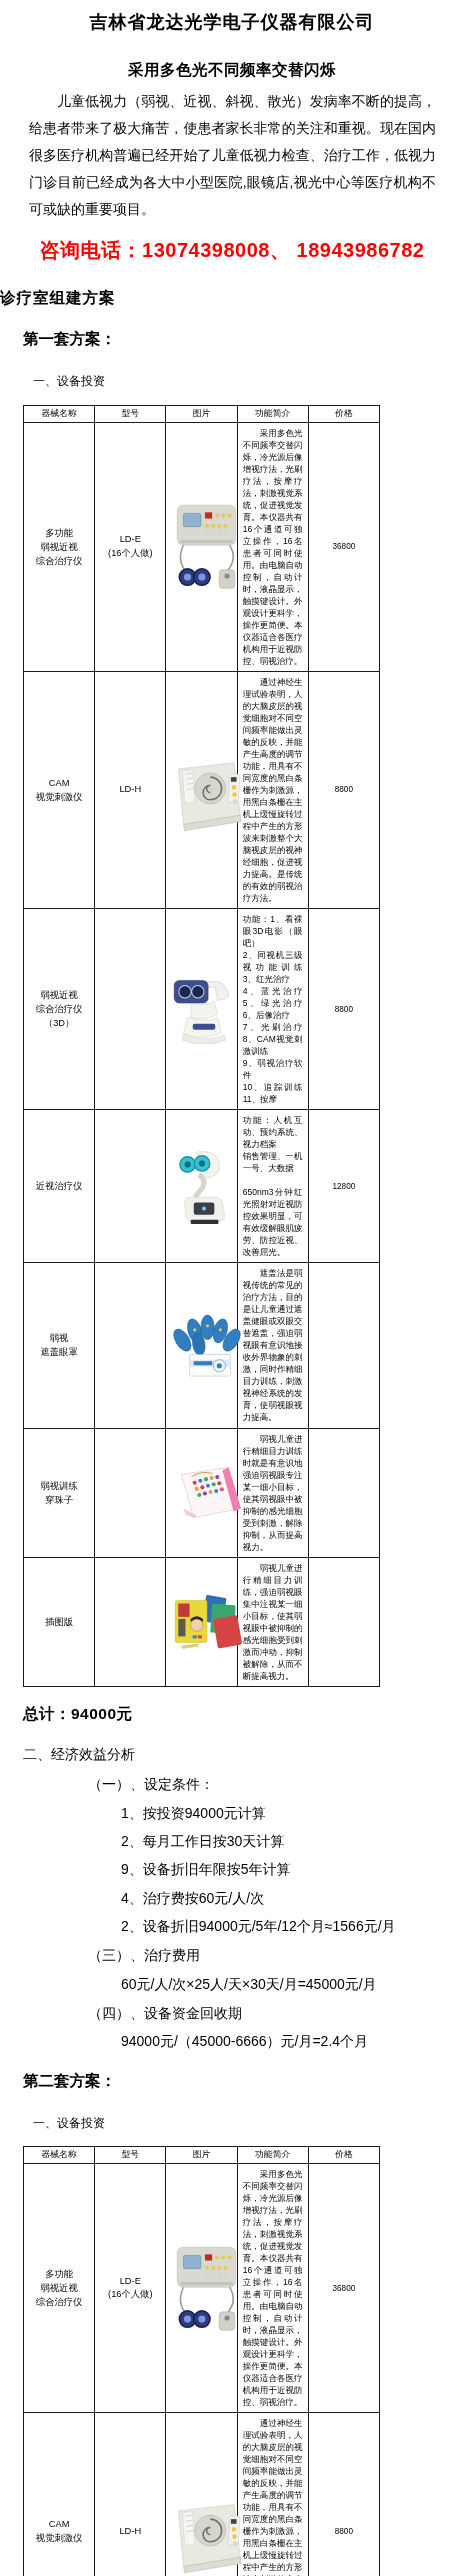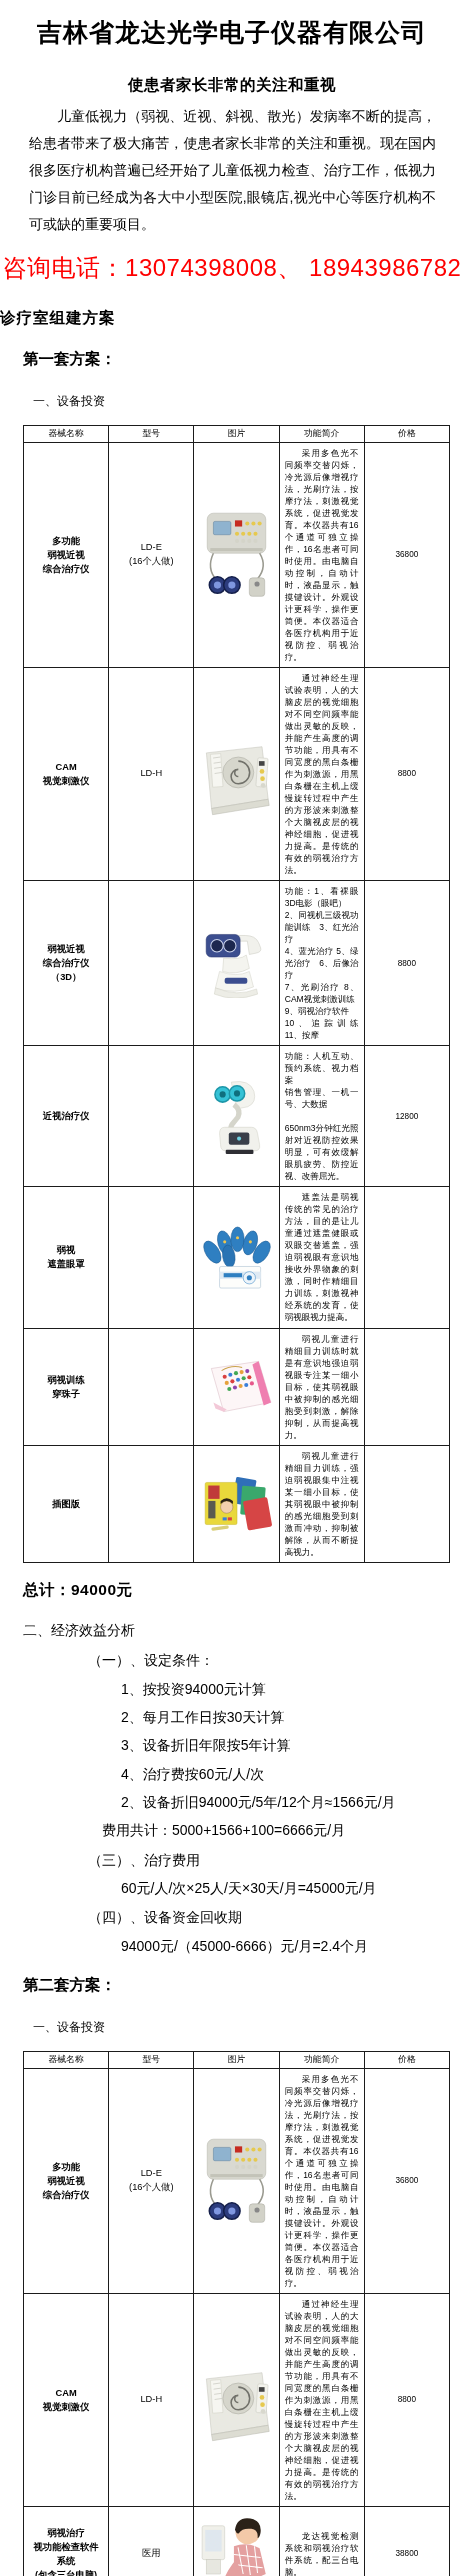--- a/index.html
+++ b/index.html
@@ -4,64 +4,64 @@
 <style>
   * { box-sizing: border-box; margin: 0; padding: 0; }
   html, body { background: #ffffff; }
   body {
     width: 464px;
     font-family: "Liberation Sans", "DejaVu Sans", sans-serif;
     color: #000;
   }
   .page { width: 464px; min-height: 2755px; background: #fff; overflow: hidden; }
 
-  .company-title { padding-top: 16px; text-align: center; font-size: 25px; font-weight: bold; letter-spacing: 1px; }
+  .company-title { padding-top: 10px; text-align: center; font-size: 18px; font-weight: bold; letter-spacing: 1px; }
   .doc-title     { margin-top: 26px; text-align: center; font-size: 15.5px; font-weight: bold; letter-spacing: 0.5px; }
   .intro {
     margin: 7.2px 28px 0 29px;
     font-size: 14px; line-height: 27px;
     text-indent: 2em; text-align: justify;
   }
-  .phone-line { margin-top: 13.4px; text-align: center; font-size: 24px; font-weight: normal; color: #fe0000; letter-spacing: 0.5px; }
+  .phone-line { margin-top: 13.4px; text-align: center; font-size: 20px; font-weight: bold; color: #fe0000; letter-spacing: 0.5px; }
   .center-heading { margin-top: 24px; font-size: 15.5px; font-weight: bold; letter-spacing: 1px; }
 
   .plan-title { margin: 20.6px 0 0 23px; font-size: 15.5px; font-weight: bold; }
   .equip-heading { margin: 23px 0 0 33px; font-size: 12px; }
 
   table.equip {
     margin: 14.4px 0 0 23px;
-    width: 427px;
+    width: 357px;
     border-collapse: collapse;
     table-layout: fixed;
     border: 1.5px solid #1b1b1b;
   }
   table.equip td { border: 1px solid #1b1b1b; vertical-align: middle; }
   td.hdr { height: 17px; text-align: center; font-size: 8.8px; white-space: nowrap; }
-  td.c-name  { width: 58px; text-align: center; font-size: 9.3px; line-height: 14px; white-space: pre-line; font-weight: bold; }
+  td.c-name  { width: 58px; text-align: center; font-size: 9.3px; line-height: 14px; white-space: pre-line; }
   td.c-model { width: 54px; text-align: center; font-size: 9.3px; line-height: 13.4px; white-space: pre-line; }
   td.c-img   { width: 87px; text-align: center; padding: 3.1px 2.1px; }
   td.c-desc  { width: 195px; font-size: 8.5px; line-height: 12px; padding: 4.1px 5.2px; text-align: justify; white-space: pre-line; }
   td.c-desc.indent { text-indent: 2em; }
   td.c-price { width: 33px; text-align: center; font-size: 8.2px; }
   .photo { display: inline-block; vertical-align: middle; }
 
   .total-line { margin: 17.5px 0 0 23px; font-size: 15.5px; font-weight: bold; letter-spacing: 0.5px; }
 
   .eco-heading { margin: 20.6px 0 0 23px; font-size: 14px; }
   .eco-sub     { margin: 12.4px 0 0 88px; font-size: 14px; line-height: 17px; }
   .eco-item    { margin: 11.3px 0 0 121px; font-size: 14px; line-height: 17px; }
   .eco-summary { margin: 11.3px 0 0 102px; font-size: 14px; line-height: 17px; }
 </style>
 </head>
 <body>
 
 <div class="page">
 
   <div class="company-title">吉林省龙达光学电子仪器有限公司</div>
-  <div class="doc-title">使患者家长非常的关注和重视</div>
+  <div class="doc-title">采用多色光不同频率交替闪烁</div>
   <div class="intro">儿童低视力（弱视、近视、斜视、散光）发病率不断的提高，给患者带来了极大痛苦，使患者家长非常的关注和重视。现在国内很多医疗机构普遍已经开始了儿童低视力检查、治疗工作，低视力门诊目前已经成为各大中小型医院,眼镜店,视光中心等医疗机构不可或缺的重要项目。</div>
   <div class="phone-line">咨询电话：13074398008、 18943986782</div>
   <div class="center-heading">诊疗室组建方案</div>
 
   <div class="plan-title">第一套方案：</div>
   <div class="equip-heading">一、设备投资</div>
 
   <table class="equip">
     <tbody>
         <tr>
@@ -265,24 +265,23 @@
     </tr>
   </tbody>
     </table>
 
   <div class="total-line">总计：94000元</div>
 
   <div class="eco-heading">二、经济效益分析</div>
   <div class="eco-sub">（一）、设定条件：</div>
   <div class="eco-item">1、按投资94000元计算</div>
   <div class="eco-item">2、每月工作日按30天计算</div>
-  <div class="eco-item">3、设备折旧年限按5年计算</div>
+  <div class="eco-item">9、设备折旧年限按5年计算</div>
   <div class="eco-item">4、治疗费按60元/人/次</div>
   <div class="eco-item">2、设备折旧94000元/5年/12个月≈1566元/月</div>
-  <div class="eco-summary">费用共计：5000+1566+100=6666元/月</div>
   <div class="eco-sub">（三）、治疗费用</div>
   <div class="eco-item">60元/人/次×25人/天×30天/月=45000元/月</div>
   <div class="eco-sub">（四）、设备资金回收期</div>
   <div class="eco-item">94000元/（45000-6666）元/月=2.4个月</div>
 
   <div class="plan-title">第二套方案：</div>
   <div class="equip-heading">一、设备投资</div>
 
   <table class="equip">
     <tbody>

